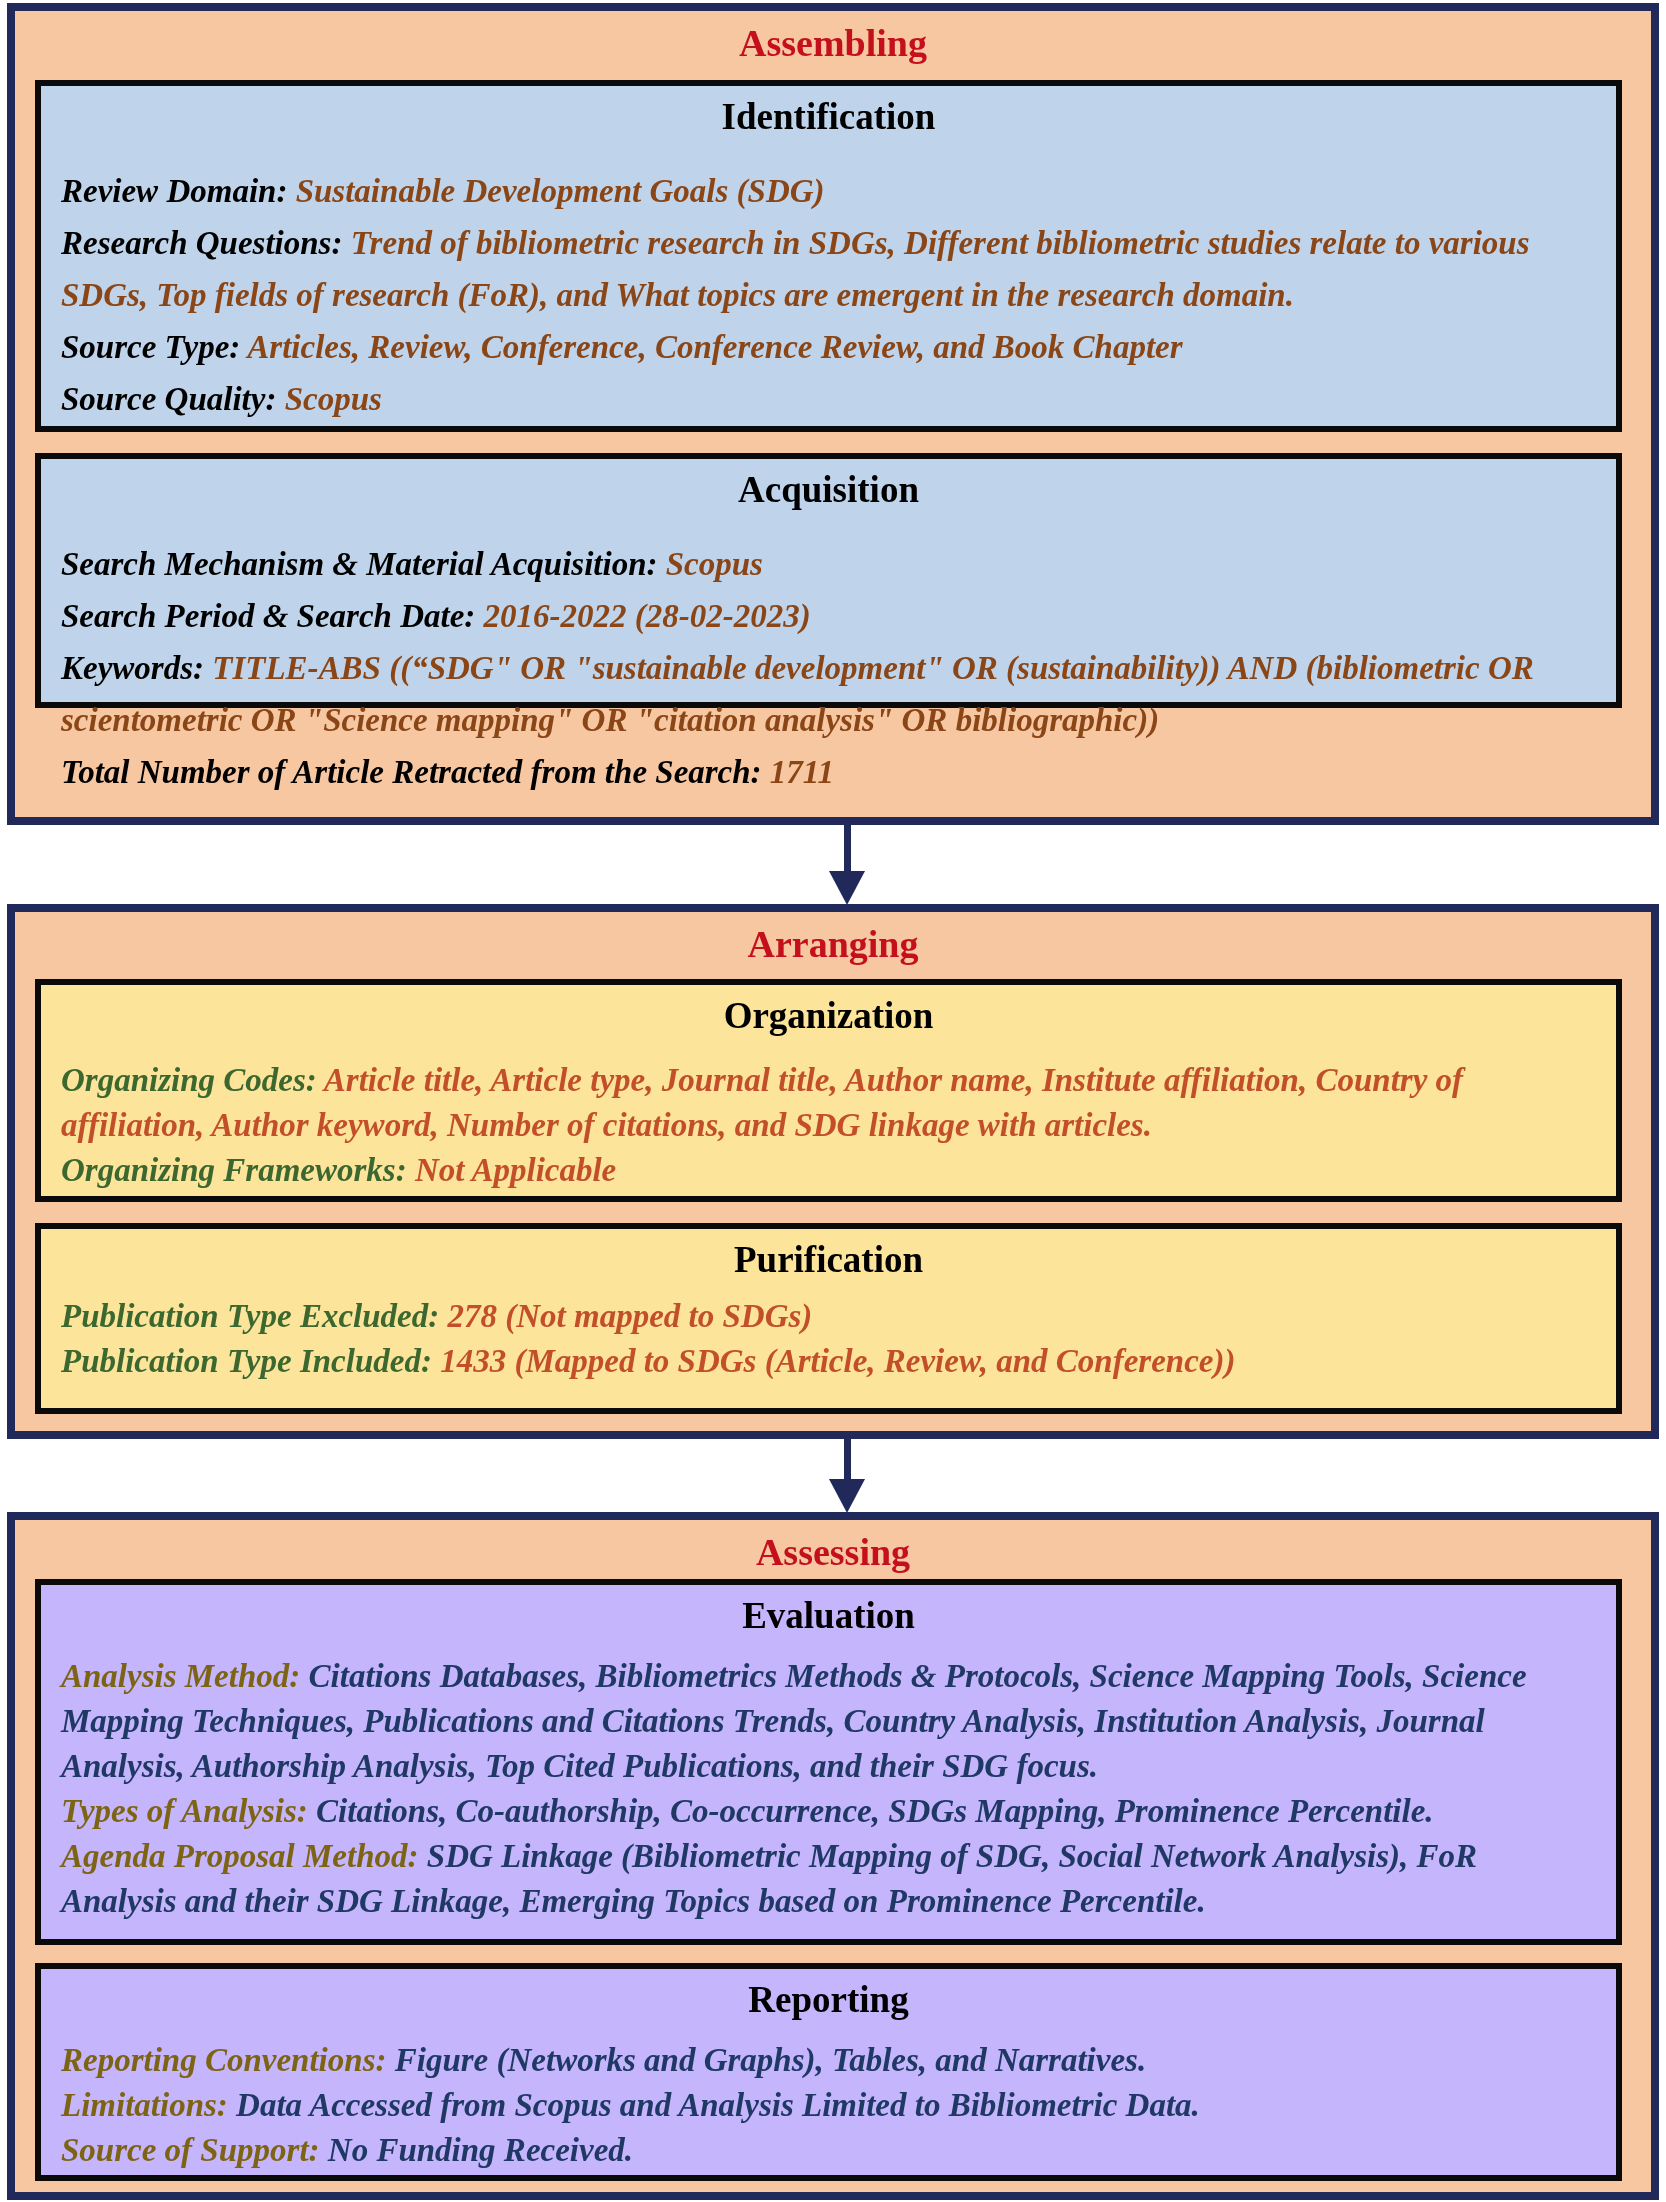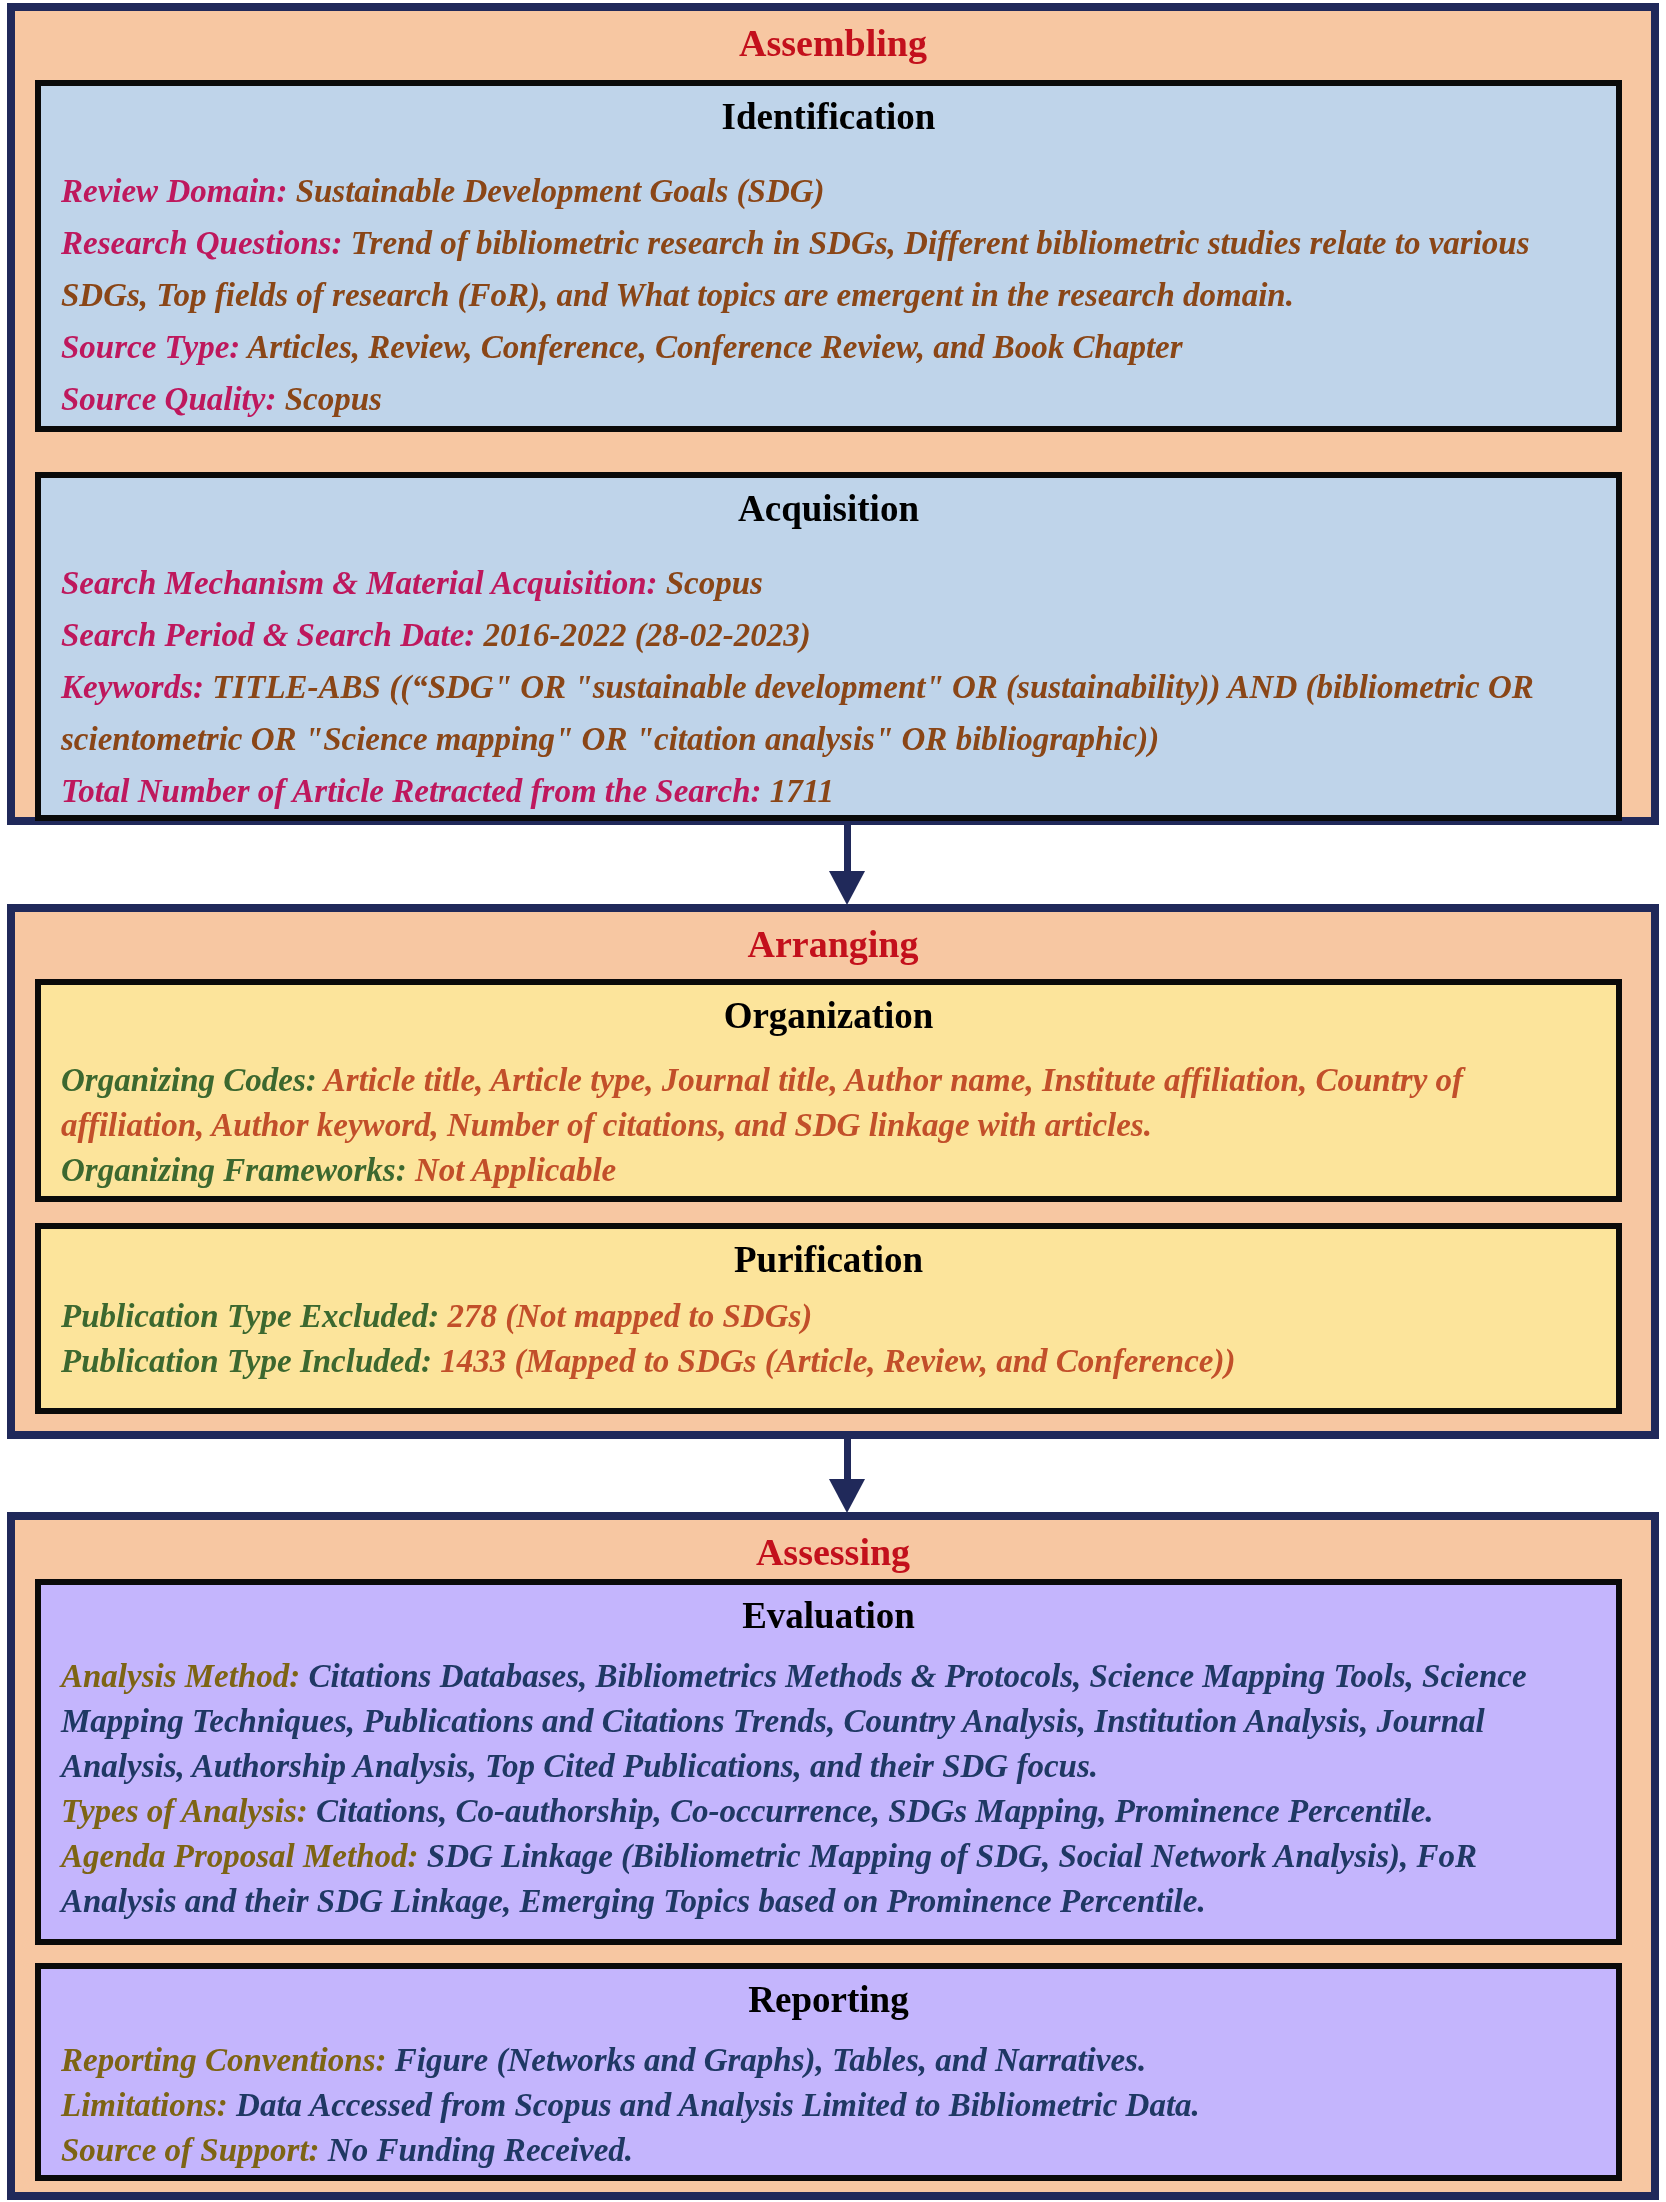--- a/index.html
+++ b/index.html
@@ -45,21 +45,21 @@
     font-size:33px;
     padding:0 28px 0 20px;
   }
   .entries p { margin:0; }
   .lh53 { line-height:52px; }
   .lh45 { line-height:45px; }
   .mt26 { margin-top:26px; }
   .mt20 { margin-top:20px; }
   .mt16 { margin-top:16px; }
   .mt12 { margin-top:12px; }
-  .lbl-purple { color:#be185d; }
+  .lbl-purple { color:#000000; }
   .val-brown  { color:#8a4617; }
   .lbl-green  { color:#3c682f; }
   .val-orange { color:#c24f2a; }
   .lbl-gold   { color:#7d6414; }
   .val-navy   { color:#1f3864; }
   .arrow { position:absolute; left:829px; width:36px; }
   .arrow .shaft { width:7px; margin:0 auto; background:#20295a; }
   .arrow .head  {
     width:0; height:0;
     border-left:18px solid transparent;
@@ -78,21 +78,21 @@
     <div class="box blue" style="top:69px;height:352px;">
       <div class="box-title">Identification</div>
       <div class="entries lh53 mt26">
         <p><span class="lbl-purple">Review Domain:</span> <span class="val-brown">Sustainable Development Goals (SDG)</span></p>
         <p><span class="lbl-purple">Research Questions:</span> <span class="val-brown">Trend of bibliometric research in SDGs, Different bibliometric studies relate to various SDGs, Top fields of research (FoR), and What topics are emergent in the research domain.</span></p>
         <p><span class="lbl-purple">Source Type:</span> <span class="val-brown"> Articles, Review, Conference, Conference Review, and Book Chapter</span></p>
         <p><span class="lbl-purple">Source Quality:</span> <span class="val-brown">Scopus</span></p>
       </div>
     </div>
 
-    <div class="box blue" style="top:461px;height:349px;">
+    <div class="box blue" style="top:442px;height:255px;">
       <div class="box-title">Acquisition</div>
       <div class="entries lh53 mt26">
         <p><span class="lbl-purple">Search Mechanism &amp; Material Acquisition:</span> <span class="val-brown">Scopus</span></p>
         <p><span class="lbl-purple">Search Period &amp; Search Date:</span> <span class="val-brown">2016-2022 (28-02-2023)</span></p>
         <p><span class="lbl-purple">Keywords:</span> <span class="val-brown">TITLE-ABS ((“SDG" OR "sustainable development" OR (sustainability)) AND (bibliometric OR scientometric OR "Science mapping" OR "citation analysis" OR bibliographic))</span></p>
         <p><span class="lbl-purple">Total Number of Article Retracted from the Search:</span> <span class="val-brown">1711</span></p>
       </div>
     </div>
   </div>
 

